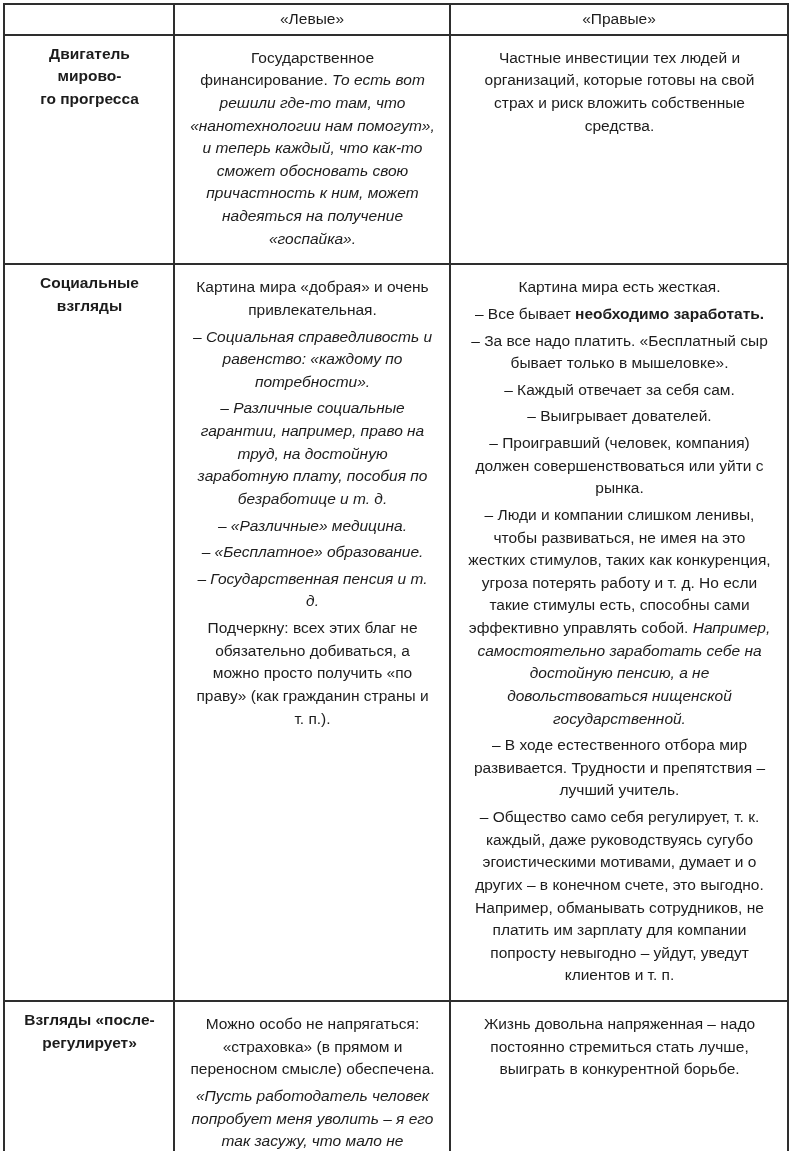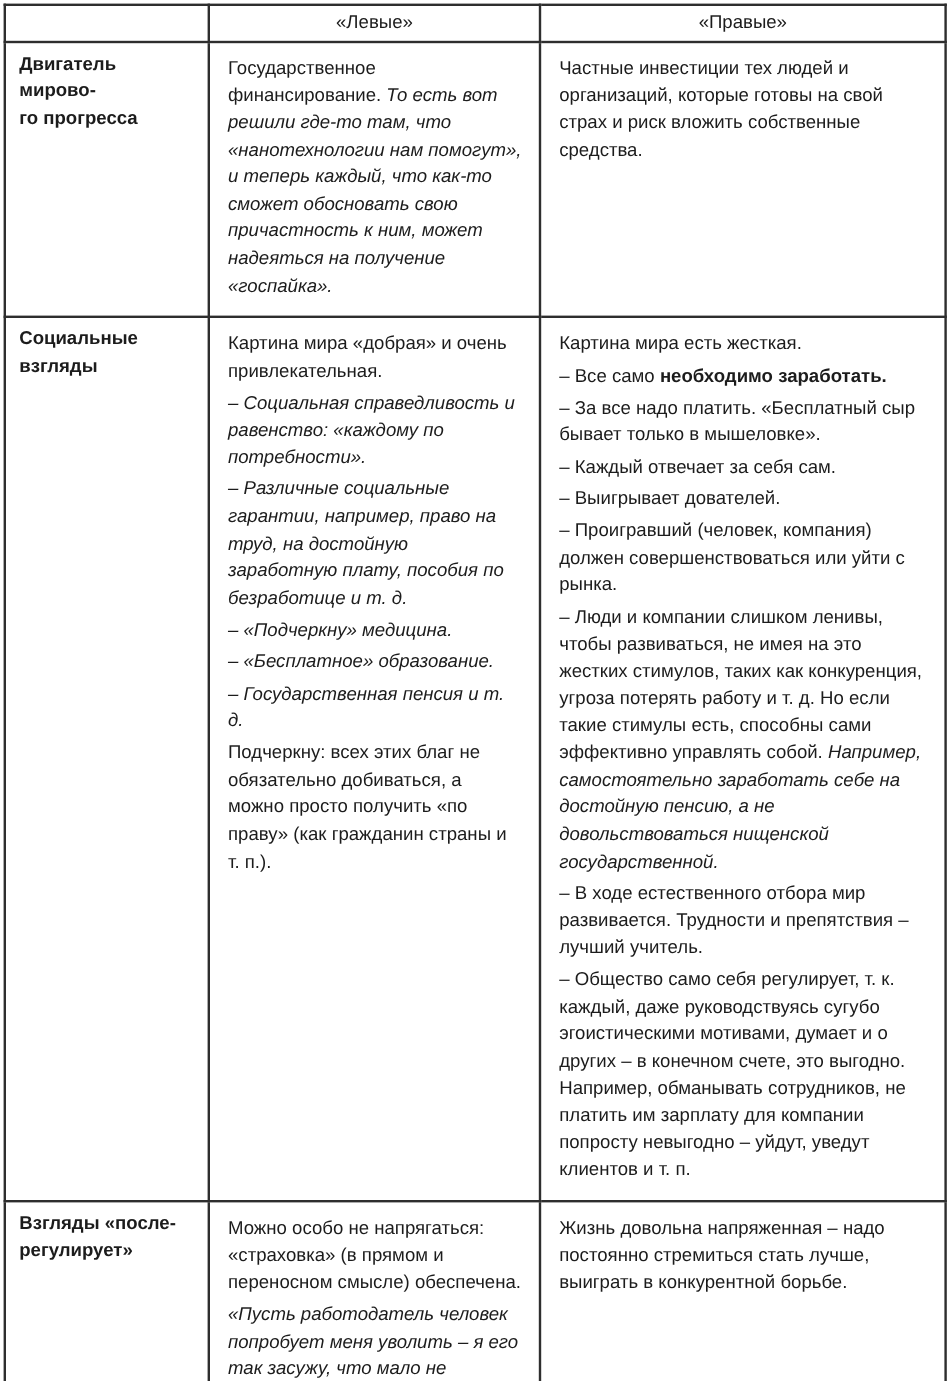--- a/index.html
+++ b/index.html
@@ -18,21 +18,21 @@
   }
   table.cmp {
     border-collapse: collapse;
     width: 784px;
     table-layout: fixed;
   }
   table.cmp th,
   table.cmp td {
     border: 2px solid #2e2e2e;
     vertical-align: top;
-    text-align: left;
+    text-align: center;
     font-size: 15.5px;
     line-height: 1.46;
     padding: 7px 10px 9px 11px;
     overflow-wrap: break-word;
   }
   table.cmp thead th {
     text-align: center;
     vertical-align: middle;
     font-weight: normal;
     height: 30px;
@@ -81,28 +81,28 @@
             <div class="para"><span>Частные инвестиции тех людей и организаций, которые готовы на свой страх и риск вложить собственные средства.</span></div>
           </td>
   </tr>
         <tr>
     <td class="label-cell">Социальные
 взгляды</td>
     <td class="body-cell">
             <div class="para"><span>Картина мира «добрая» и очень привлекательная.</span></div>
             <div class="para"><span class="i">– Социальная справедливость и равенство: «каждому по потребности».</span></div>
             <div class="para"><span class="i">– Различные социальные гарантии, например, право на труд, на достойную заработную плату, пособия по безработице и т. д.</span></div>
-            <div class="para"><span class="i">– «Подчеркну» медицина.</span></div>
+            <div class="para"><span class="i">– «Различные» медицина.</span></div>
             <div class="para"><span class="i">– «Бесплатное» образование.</span></div>
             <div class="para"><span class="i">– Государственная пенсия и т. д.</span></div>
             <div class="para"><span>Подчеркну: всех этих благ не обязательно добиваться, а можно просто получить «по праву» (как гражданин страны и т. п.).</span></div>
           </td>
     <td class="body-cell">
             <div class="para"><span>Картина мира есть жесткая.</span></div>
-            <div class="para"><span>– Все само </span><span class="b">необходимо заработать.</span></div>
+            <div class="para"><span>– Все бывает </span><span class="b">необходимо заработать.</span></div>
             <div class="para"><span>– За все надо платить. «Бесплатный сыр бывает только в мышеловке».</span></div>
             <div class="para"><span>– Каждый отвечает за себя сам.</span></div>
             <div class="para"><span>– Выигрывает дователей.</span></div>
             <div class="para"><span>– Проигравший (человек, компания) должен совершенствоваться или уйти с рынка.</span></div>
             <div class="para"><span>– Люди и компании слишком ленивы, чтобы развиваться, не имея на это жестких стимулов, таких как конкуренция, угроза потерять работу и т. д. Но если такие стимулы есть, способны сами эффективно управлять собой. </span><span class="i">Например, самостоятельно заработать себе на достойную пенсию, а не довольствоваться нищенской государственной.</span></div>
             <div class="para"><span>– В ходе естественного отбора мир развивается. Трудности и препятствия – лучший учитель.</span></div>
             <div class="para"><span>– Общество само себя регулирует, т. к. каждый, даже руководствуясь сугубо эгоистическими мотивами, думает и о других – в конечном счете, это выгодно. Например, обманывать сотрудников, не платить им зарплату для компании попросту невыгодно – уйдут, уведут клиентов и т. п.</span></div>
           </td>
   </tr>
         <tr>

